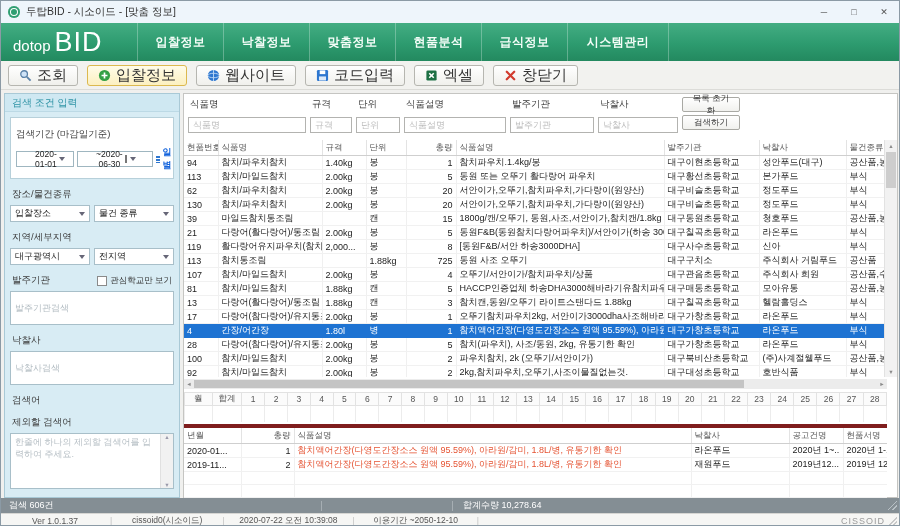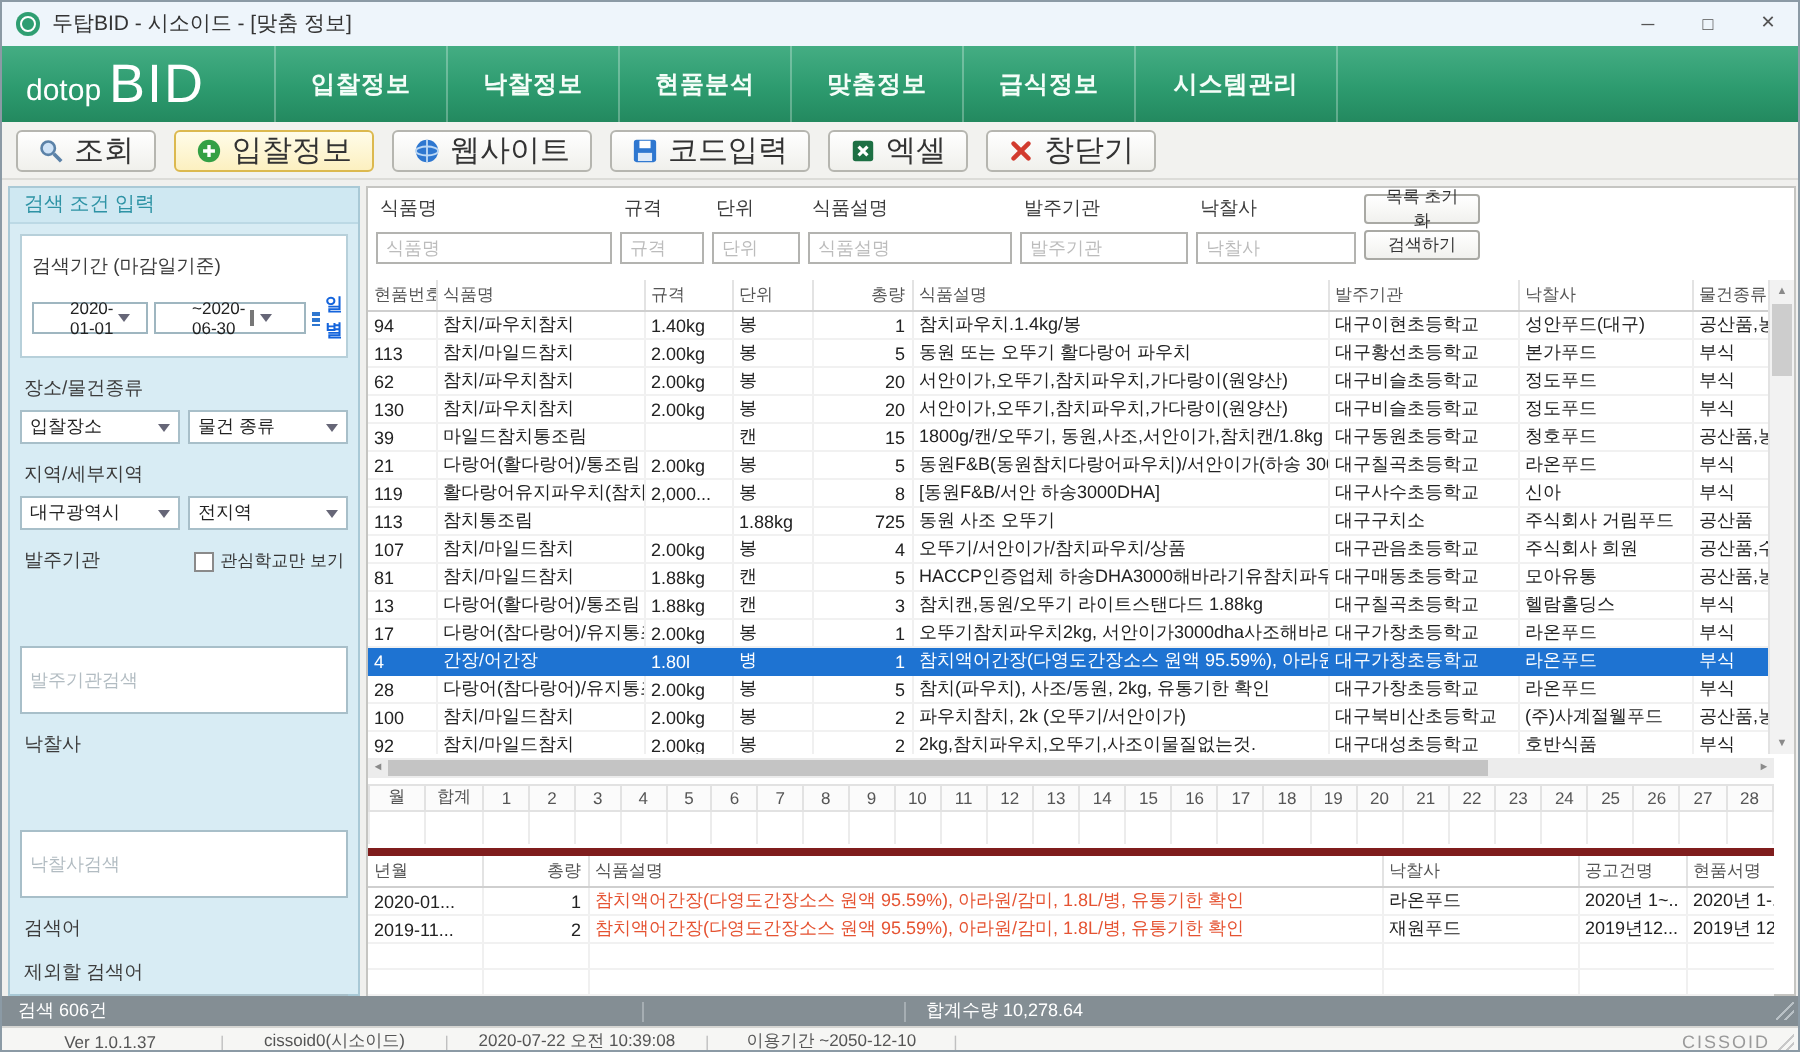--- a/index.html
+++ b/index.html
@@ -49,21 +49,21 @@
     linear-gradient(#d55 0 2px,#fff 2px);box-sizing:border-box;}
   .daily-chip{display:flex;align-items:center;gap:2px;font-size:9px;font-weight:bold;color:#1464dc;}
   .daily-ico{width:7px;height:7px;background:linear-gradient(#2e77d0 0 2px,transparent 2px 3px,#2e77d0 3px 5px,transparent 5px 6px,#2e77d0 6px);}
   .sb-sec{margin:9px 2px 4px 2px;font-size:9.5px;color:#3c3c3c;}
   .sel-row{display:flex;gap:4px;}
   .sel-box{flex:1;height:17px;box-sizing:border-box;border:1px solid #a8bfc9;background:#fff;font-size:9px;
     color:#222;display:flex;align-items:center;padding:0 4px;}
   .sb-check{display:flex;align-items:center;gap:3px;font-size:8.5px;color:#333;}
   .cb{width:8px;height:8px;border:1px solid #8a8a8a;background:#fff;display:inline-block;}
   .sb-input{width:100%;height:17px;box-sizing:border-box;border:1px solid #a8bfc9;background:#fff;
-    font-size:9px;padding:16px 4px;font-family:inherit;color:#222;margin-top:32px;}
+    font-size:9px;padding:16px 4px;font-family:inherit;color:#222;}
   .sb-input::placeholder{color:#b2bcc2;}
   .ta{position:relative;height:56px;box-sizing:border-box;border:1px solid #a8bfc9;background:#fff;
     font-size:9.5px;color:#222;padding:2px 16px 2px 4px;overflow:hidden;}
   .ta .ph{color:#b8c0c6;font-size:9px;line-height:12px;}
   .ta-scroll{position:absolute;right:0;top:0;bottom:0;width:12px;background:#f1f1f1;border-left:1px solid #e0e0e0;
     display:flex;flex-direction:column;justify-content:space-between;align-items:center;font-size:5.5px;color:#99a;}
   .row-flex{display:flex;justify-content:space-between;align-items:center;margin:9px 2px 4px 2px;}
   
   .main{position:absolute;left:182px;top:92px;width:715px;height:405px;background:#fff;
     border:1px solid #c5c5c2;box-sizing:border-box;}
@@ -136,22 +136,22 @@
   </div>
 
   <div class="navbar">
     <div class="logo">
       <span class="logo-small">dotop</span>
       <span class="logo-big">BID</span>
     </div>
     <div class="nav-items">
       <div class="nav-item">입찰정보</div>
       <div class="nav-item">낙찰정보</div>
+      <div class="nav-item">맞춤정보</div>
       <div class="nav-item">현품분석</div>
-      <div class="nav-item">맞춤정보</div>
       <div class="nav-item">급식정보</div>
       <div class="nav-item">시스템관리</div>
     </div>
   </div>
 
   <div class="toolbar">
     <button class="tbtn">
       <span class="ticon">
         <svg viewBox="0 0 14 14" width="13" height="13">
             <circle cx="5.5" cy="5.5" r="3.6" fill="#cfe3f7" stroke="#5b82a8" stroke-width="1.4"></circle>
@@ -211,21 +211,21 @@
   <div class="sidebar">
     <div class="sb-header">검색 조건 입력</div>
     <div class="sb-body">
       <div class="sb-group">
         <span class="sb-label">검색기간 (마감일기준)</span>
         <div class="date-row">
           <div class="combo" style="width:58px;">
             <span>2020-01-01</span>
             <span class="caret"></span>
           </div>
-          <div class="combo" style="width:76px;">
+          <div class="combo" style="width:76px;text-align:center;">
             <span>~2020-06-30</span>
             <span class="cal-ico" style="margin-left:auto;"></span>
             <span class="caret" style="margin-left:1px;"></span>
           </div>
           <div class="daily-chip">
             <span class="daily-ico"></span>
             <span>일별</span>
           </div>
         </div>
       </div>
@@ -263,20 +263,21 @@
       </div>
       <input class="sb-input" placeholder="발주기관검색" style="">
 
       <div class="sb-sec">낙찰사</div>
       <input class="sb-input" placeholder="낙찰사검색" style="">
 
       <div class="sb-sec">검색어</div>
 
       <div class="sb-sec">제외할 검색어</div>
       <div class="ta">
+        <span class="ph">한줄에 하나의 제외할 검색어를 입력하여 주세요.</span>
         <div class="ta-scroll">
             <span>▲</span>
             <span>▼</span>
           </div>
       </div>
     </div>
   </div>
 
   <div class="main">
 

